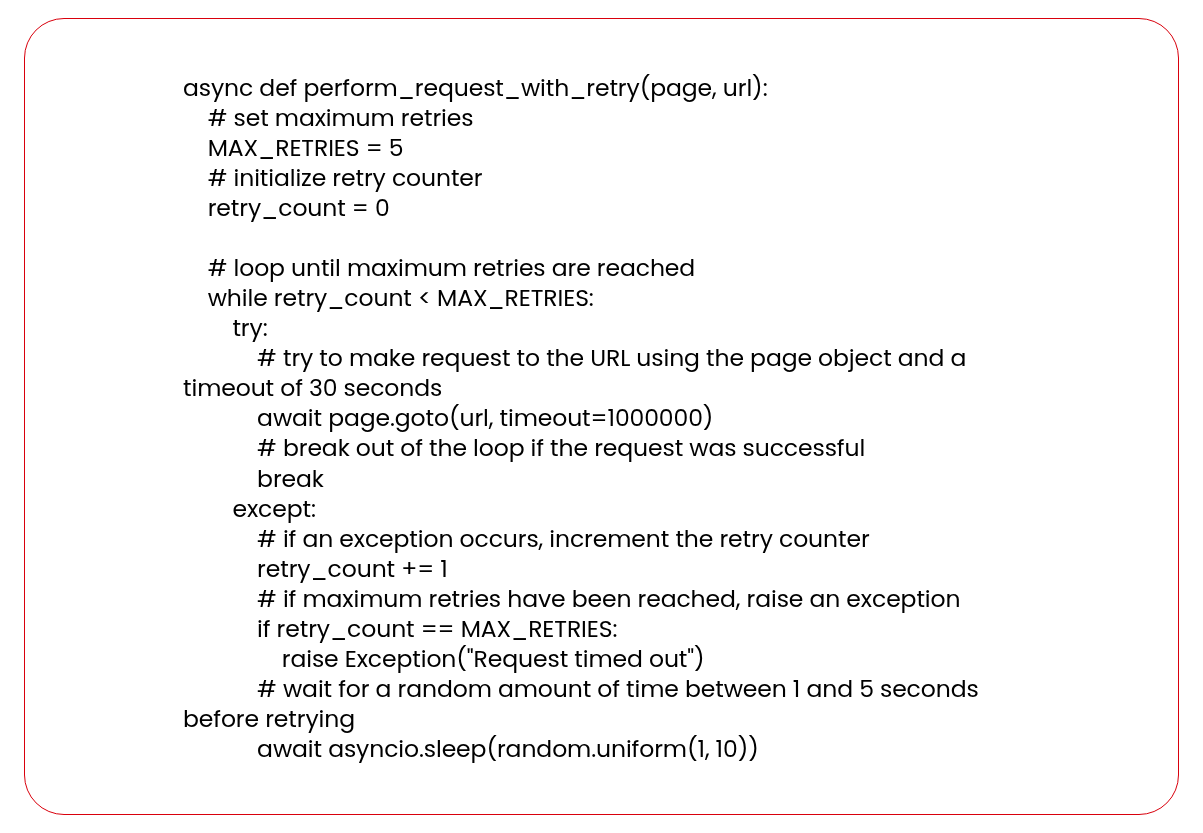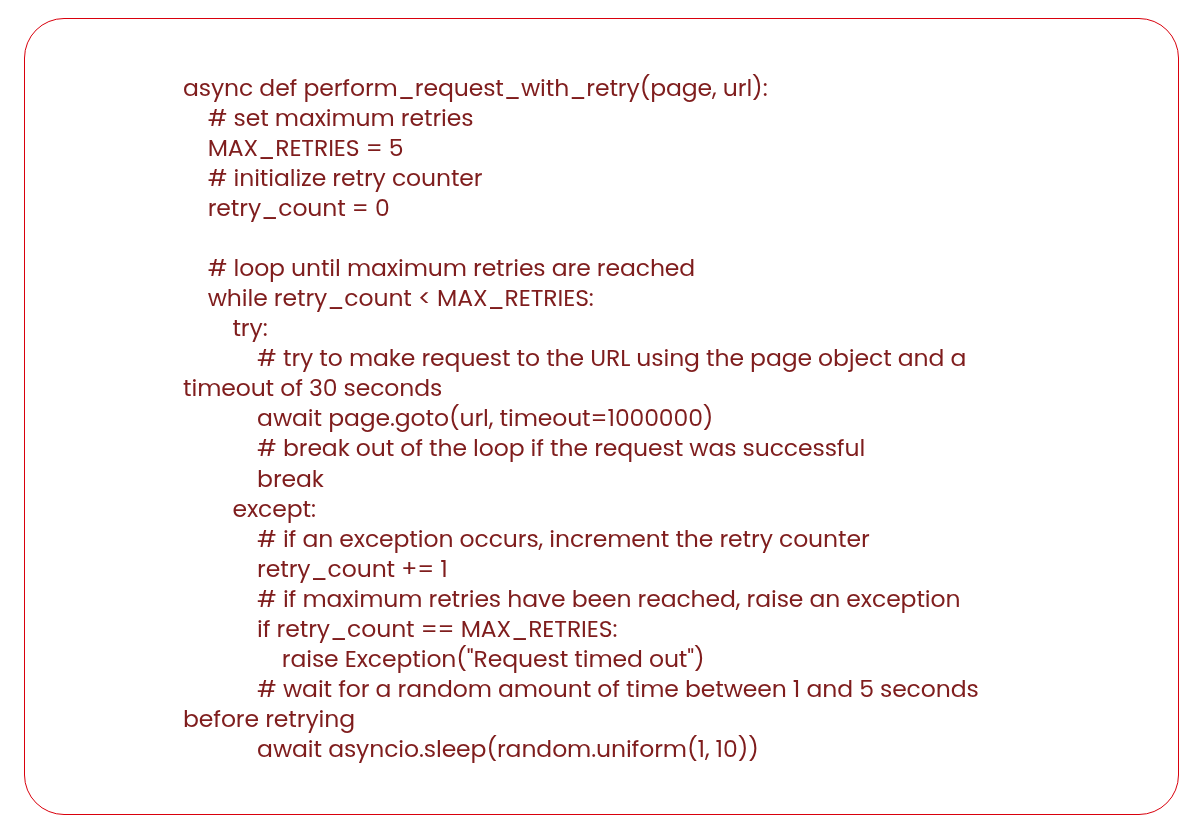--- a/index.html
+++ b/index.html
@@ -17,21 +17,21 @@
     width: 1155px;
     height: 797px;
     border: 1.5px solid #d9000c;
     border-radius: 40px;
     padding: 30px 28px 30px 28px;
   }
   .code {
     font-family: "Poppins", "Segoe UI", Arial, sans-serif;
     font-size: 23.5px;
     line-height: 1.28;
-    color: #7f1d1d;
+    color: #000000;
     white-space: pre-wrap;
     word-wrap: break-word;
     letter-spacing: -0.1px;
   }
   .codeblock {
     margin-left: 130px;
     width: 870px;
   }
 </style>
 </head>

